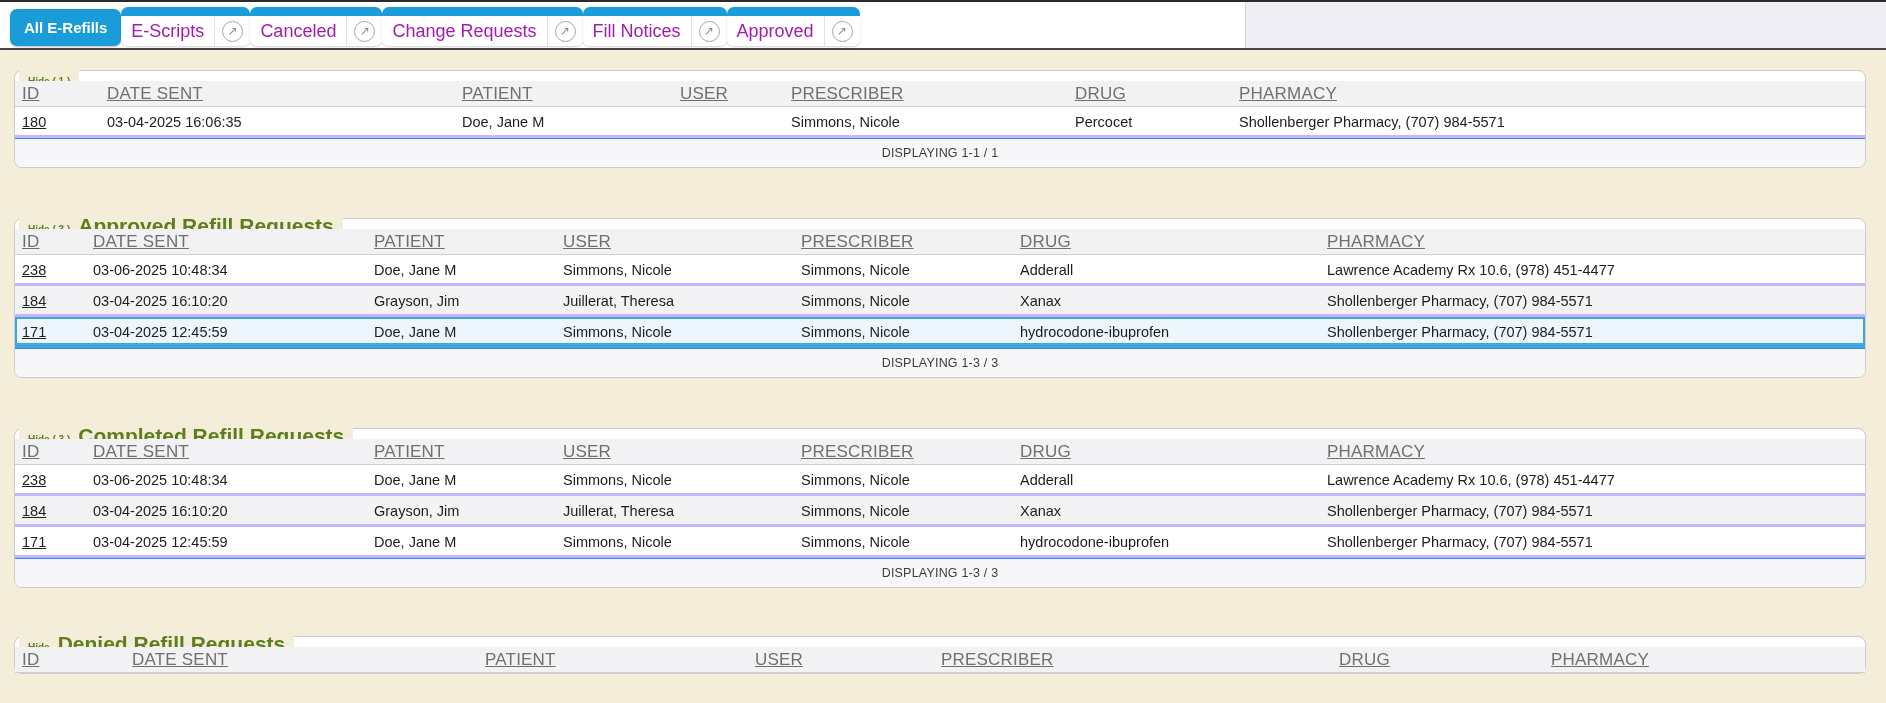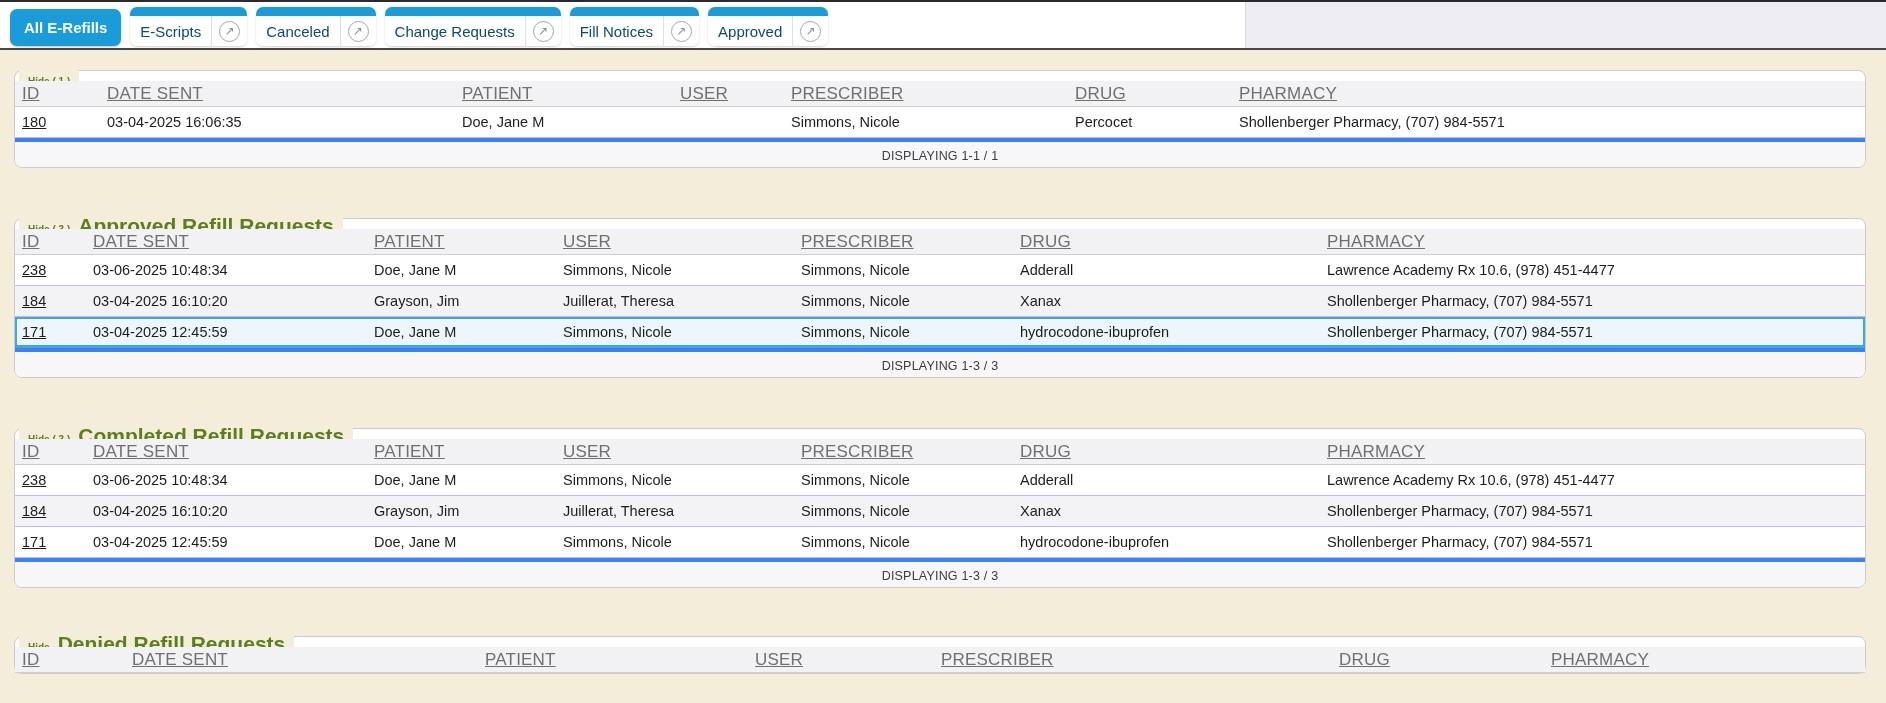--- a/index.html
+++ b/index.html
@@ -7,40 +7,40 @@
   body {
     font-family:"Liberation Sans","DejaVu Sans",sans-serif;
     background:#f3edda;
     color:#222;
   }
 
   
   .topbar {
     position:relative; height:50px; background:#ffffff;
     border-top:2px solid #2b2b2b; border-bottom:2px solid #474747;
-    display:flex; align-items:flex-start; gap:9px; padding:5px 0 0 10px;
+    display:flex; align-items:flex-start; padding:5px 0 0 10px;
   }
   .topbar-right {
     position:absolute; top:0; bottom:0; left:1245px; right:0;
     background:#ededf3; border-left:1px solid #d9d9d9;
   }
   .tab { position:relative; z-index:2; cursor:pointer; }
   .tab-active {
     margin-top:2px; height:37px; background:#1a9cd8; border-radius:7px;
     display:flex; align-items:center; padding:0 14px;
     color:#ffffff; font-weight:bold; font-size:15px;
     box-shadow:0 1px 2px rgba(0,0,0,0.25);
   }
   .tab-plain { border-radius:7px; box-shadow:0 1px 2px rgba(0,0,0,0.18); background:#fff; }
   .tab-cap { height:9px; background:#1a9cd8; border-radius:7px 7px 0 0; }
   .tab-body {
     height:30px; background:#ffffff; border-radius:0 0 7px 7px;
     display:flex; align-items:center; overflow:hidden;
   }
-  .tab-label { padding:0 10px; font-size:15px; color:#0c4a6e; white-space:nowrap; }
+  .tab-label { padding:0 10px; font-size:18px; color:#a21caf; white-space:nowrap; }
   .tab-sep { width:1px; align-self:stretch; background:#e0e0e0; }
   .tab-iconwrap { padding:0 7px; display:flex; align-items:center; }
   .circle-icon {
     display:inline-block; width:21px; height:21px; border:1px solid #a5a5a5;
     border-radius:50%; text-align:center; line-height:19px;
     font-size:12px; color:#8f8f8f;
   }
 
   
   .section {
@@ -66,33 +66,33 @@
     position:relative; height:26px; line-height:26px;
     background:#f2f2f4; border-bottom:1px solid #cfcfcf;
   }
   .hcell {
     position:absolute; top:0; white-space:nowrap;
     font-size:17px; color:#707070; text-decoration:underline;
     letter-spacing:0.2px; cursor:pointer;
   }
   .t-row {
     position:relative; height:31px; line-height:30px;
-    background:#ffffff; border-bottom:1px solid #c4b5fd;
+    background:#ffffff; border-bottom:3px solid #c4b5fd;
   }
   .t-row.alt { background:#f3f3f5; }
   .t-row.highlighted {
     background:#edf6fc;
     box-shadow:inset 0 0 0 2px #3fa7d9;
     border-bottom-color:#3fa7d9;
   }
   .cell { position:absolute; top:0; white-space:nowrap; font-size:14.5px; color:#1d1d1d; }
   .id-link { text-decoration:underline; color:#1d1d1d; cursor:pointer; }
   .t-foot {
     height:29px; line-height:28px; text-align:center;
-    background:#f7f7f9; border-top:4px solid #3b82f6;
+    background:#f7f7f9; border-top:1px solid #3b82f6;
     font-size:12.5px; color:#3c3c3c; letter-spacing:0.2px;
     border-radius:0 0 7px 7px;
   }
 
   
   .cols-a .col-0{left:7px} .cols-a .col-1{left:92px} .cols-a .col-2{left:447px}
   .cols-a .col-3{left:665px} .cols-a .col-4{left:776px} .cols-a .col-5{left:1060px}
   .cols-a .col-6{left:1224px}
   
   .cols-b .col-0{left:7px} .cols-b .col-1{left:78px} .cols-b .col-2{left:359px}

